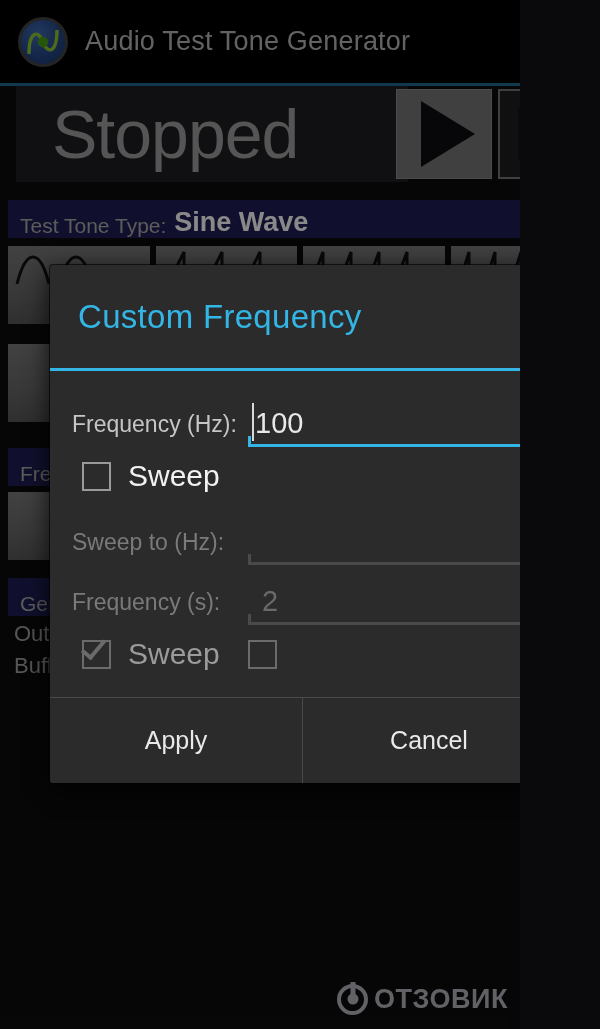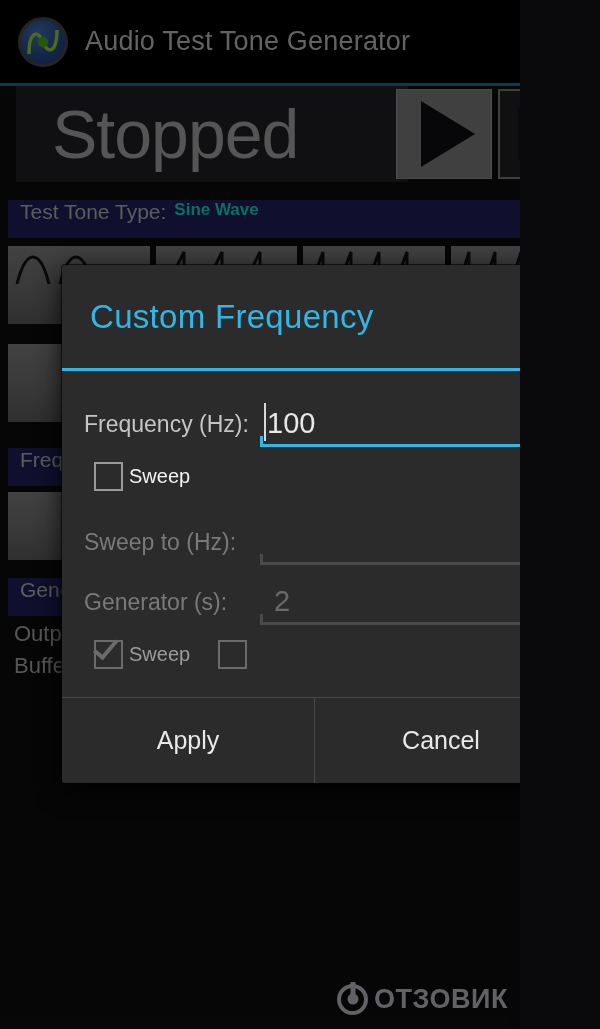--- a/index.html
+++ b/index.html
@@ -99,27 +99,27 @@
   }
 
   
   .sect-bar {
     position: absolute;
     left: 8px;
     width: 584px;
     height: 38px;
     background: #1c1c4e;
     display: flex;
-    align-items: flex-start;
+    align-items: flex-end;
     padding-left: 12px;
     white-space: nowrap;
     overflow: hidden;
   }
   .sect-label { color: #9a9a9a; font-size: 21px; }
-  .sect-value { color: #14b8a6; font-size: 17px; font-weight: bold; margin-left: 8px; }
+  .sect-value { color: #e5e5e5; font-size: 27px; font-weight: bold; margin-left: 8px; }
 
   #bar-tonetype  { top: 200px; }
   #bar-frequency { top: 448px; }
   #bar-general   { top: 578px; }
 
   
   .wave-row {
     position: absolute;
     left: 8px; top: 246px;
     width: 584px; height: 78px;
@@ -164,21 +164,21 @@
 
   
   .scrim {
     position: absolute;
     inset: 0;
     background: rgba(0,0,0,0.40);
   }
 
   .dialog {
     position: absolute;
-    left: 62px; top: 265px;
+    left: 50px; top: 265px;
     width: 505px;
     background: #2b2b2b;
     border-radius: 3px;
     box-shadow: 0 6px 26px rgba(0,0,0,.85), 0 0 0 1px rgba(0,0,0,.6);
     overflow: hidden;
   }
   .dlg-header {
     height: 106px;
     padding: 0 0 0 28px;
     display: flex;
@@ -262,22 +262,22 @@
     position: absolute;
     left: 3px; top: -7px;
     width: 13px; height: 24px;
     border-right: 4px solid #9a9a9a;
     border-bottom: 4px solid #9a9a9a;
     transform: rotate(40deg);
   }
   .cbox.dim .tick { border-color: #6b6b6b; }
   .chk-label {
     color: #f2f2f2;
-    font-size: 20px;
-    margin-left: 6px;
+    font-size: 30px;
+    margin-left: 17px;
     white-space: nowrap;
   }
   .chk-label.dim { color: #9b9b9b; }
 
   .btn-bar {
     display: flex;
     border-top: 1px solid #4a4a4a;
     height: 86px;
     margin-top: 10px;
   }
@@ -437,21 +437,21 @@
 
       <div class="field-row">
         <div class="field-label dim">Sweep to (Hz):</div>
         <div class="edit">
           <div class="val placeholder"></div>
           <div class="underline dim"></div>
         </div>
       </div>
 
       <div class="field-row">
-        <div class="field-label dim">Generator (s):</div>
+        <div class="field-label dim">Frequency (s):</div>
         <div class="edit">
           <div class="val placeholder">2</div>
           <div class="underline dim"></div>
         </div>
       </div>
 
       <div class="chk-row second">
         <div class="cbox dim">
           <div class="tick"></div>
         </div>

